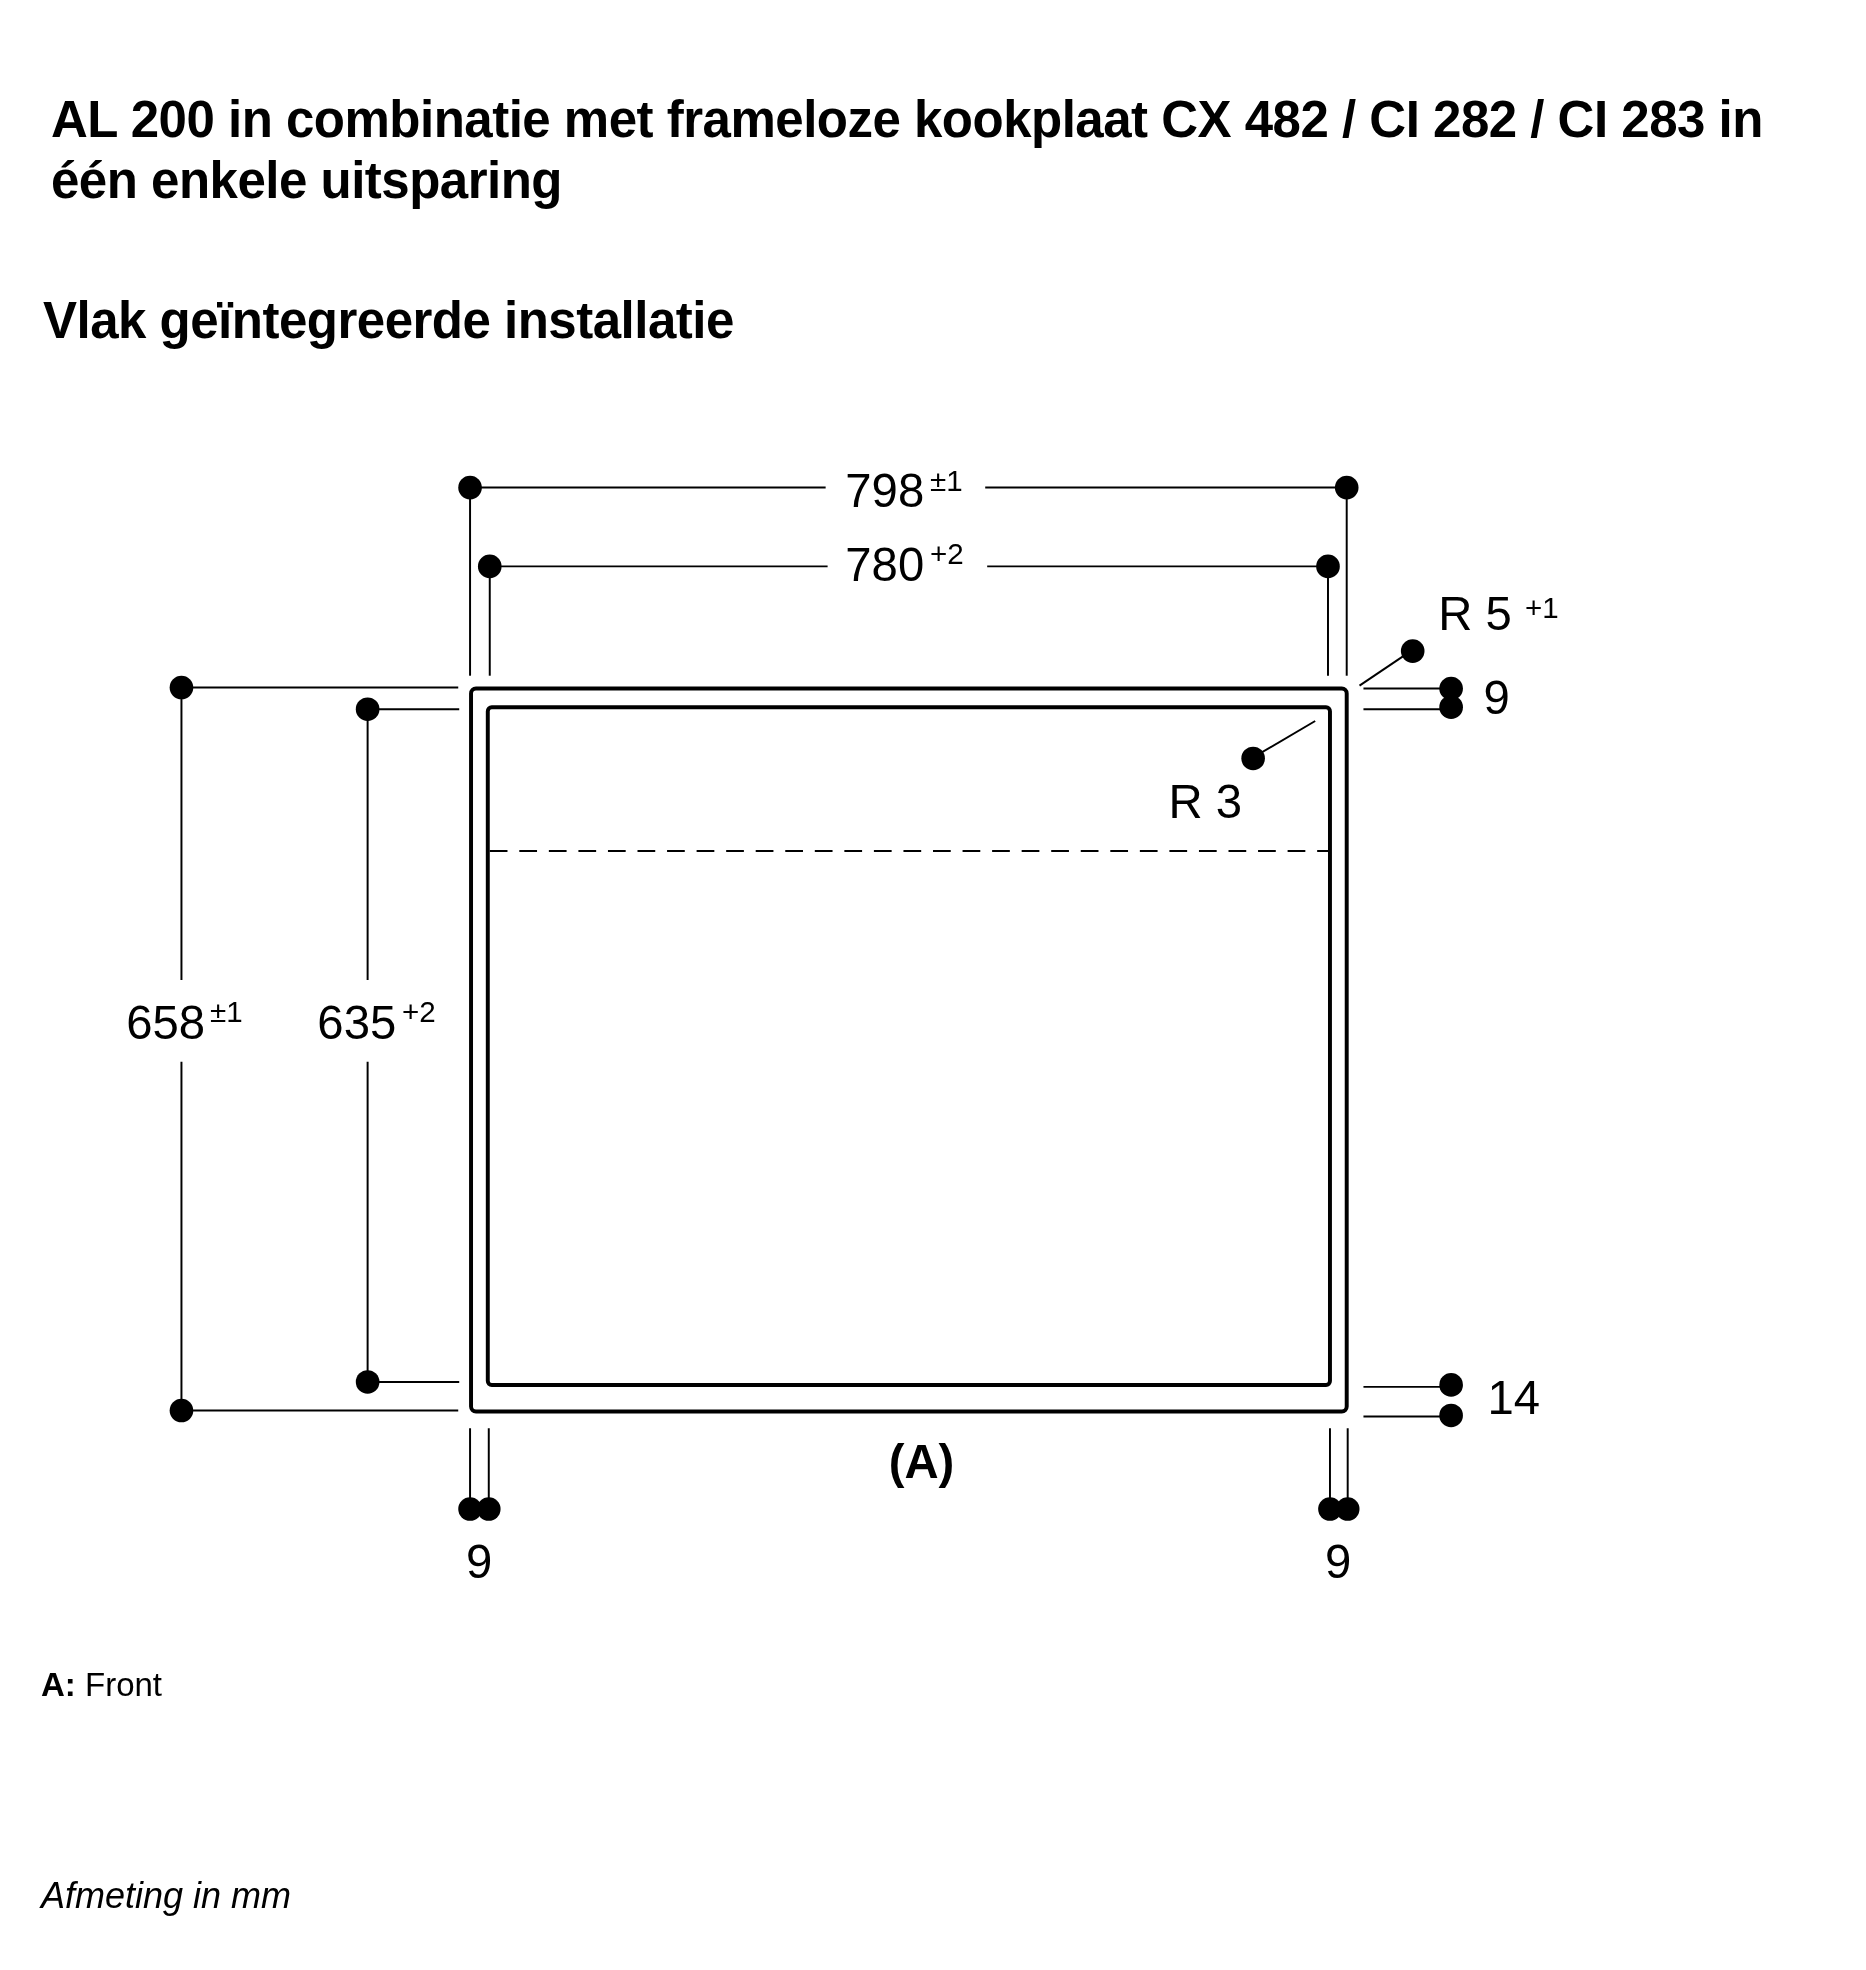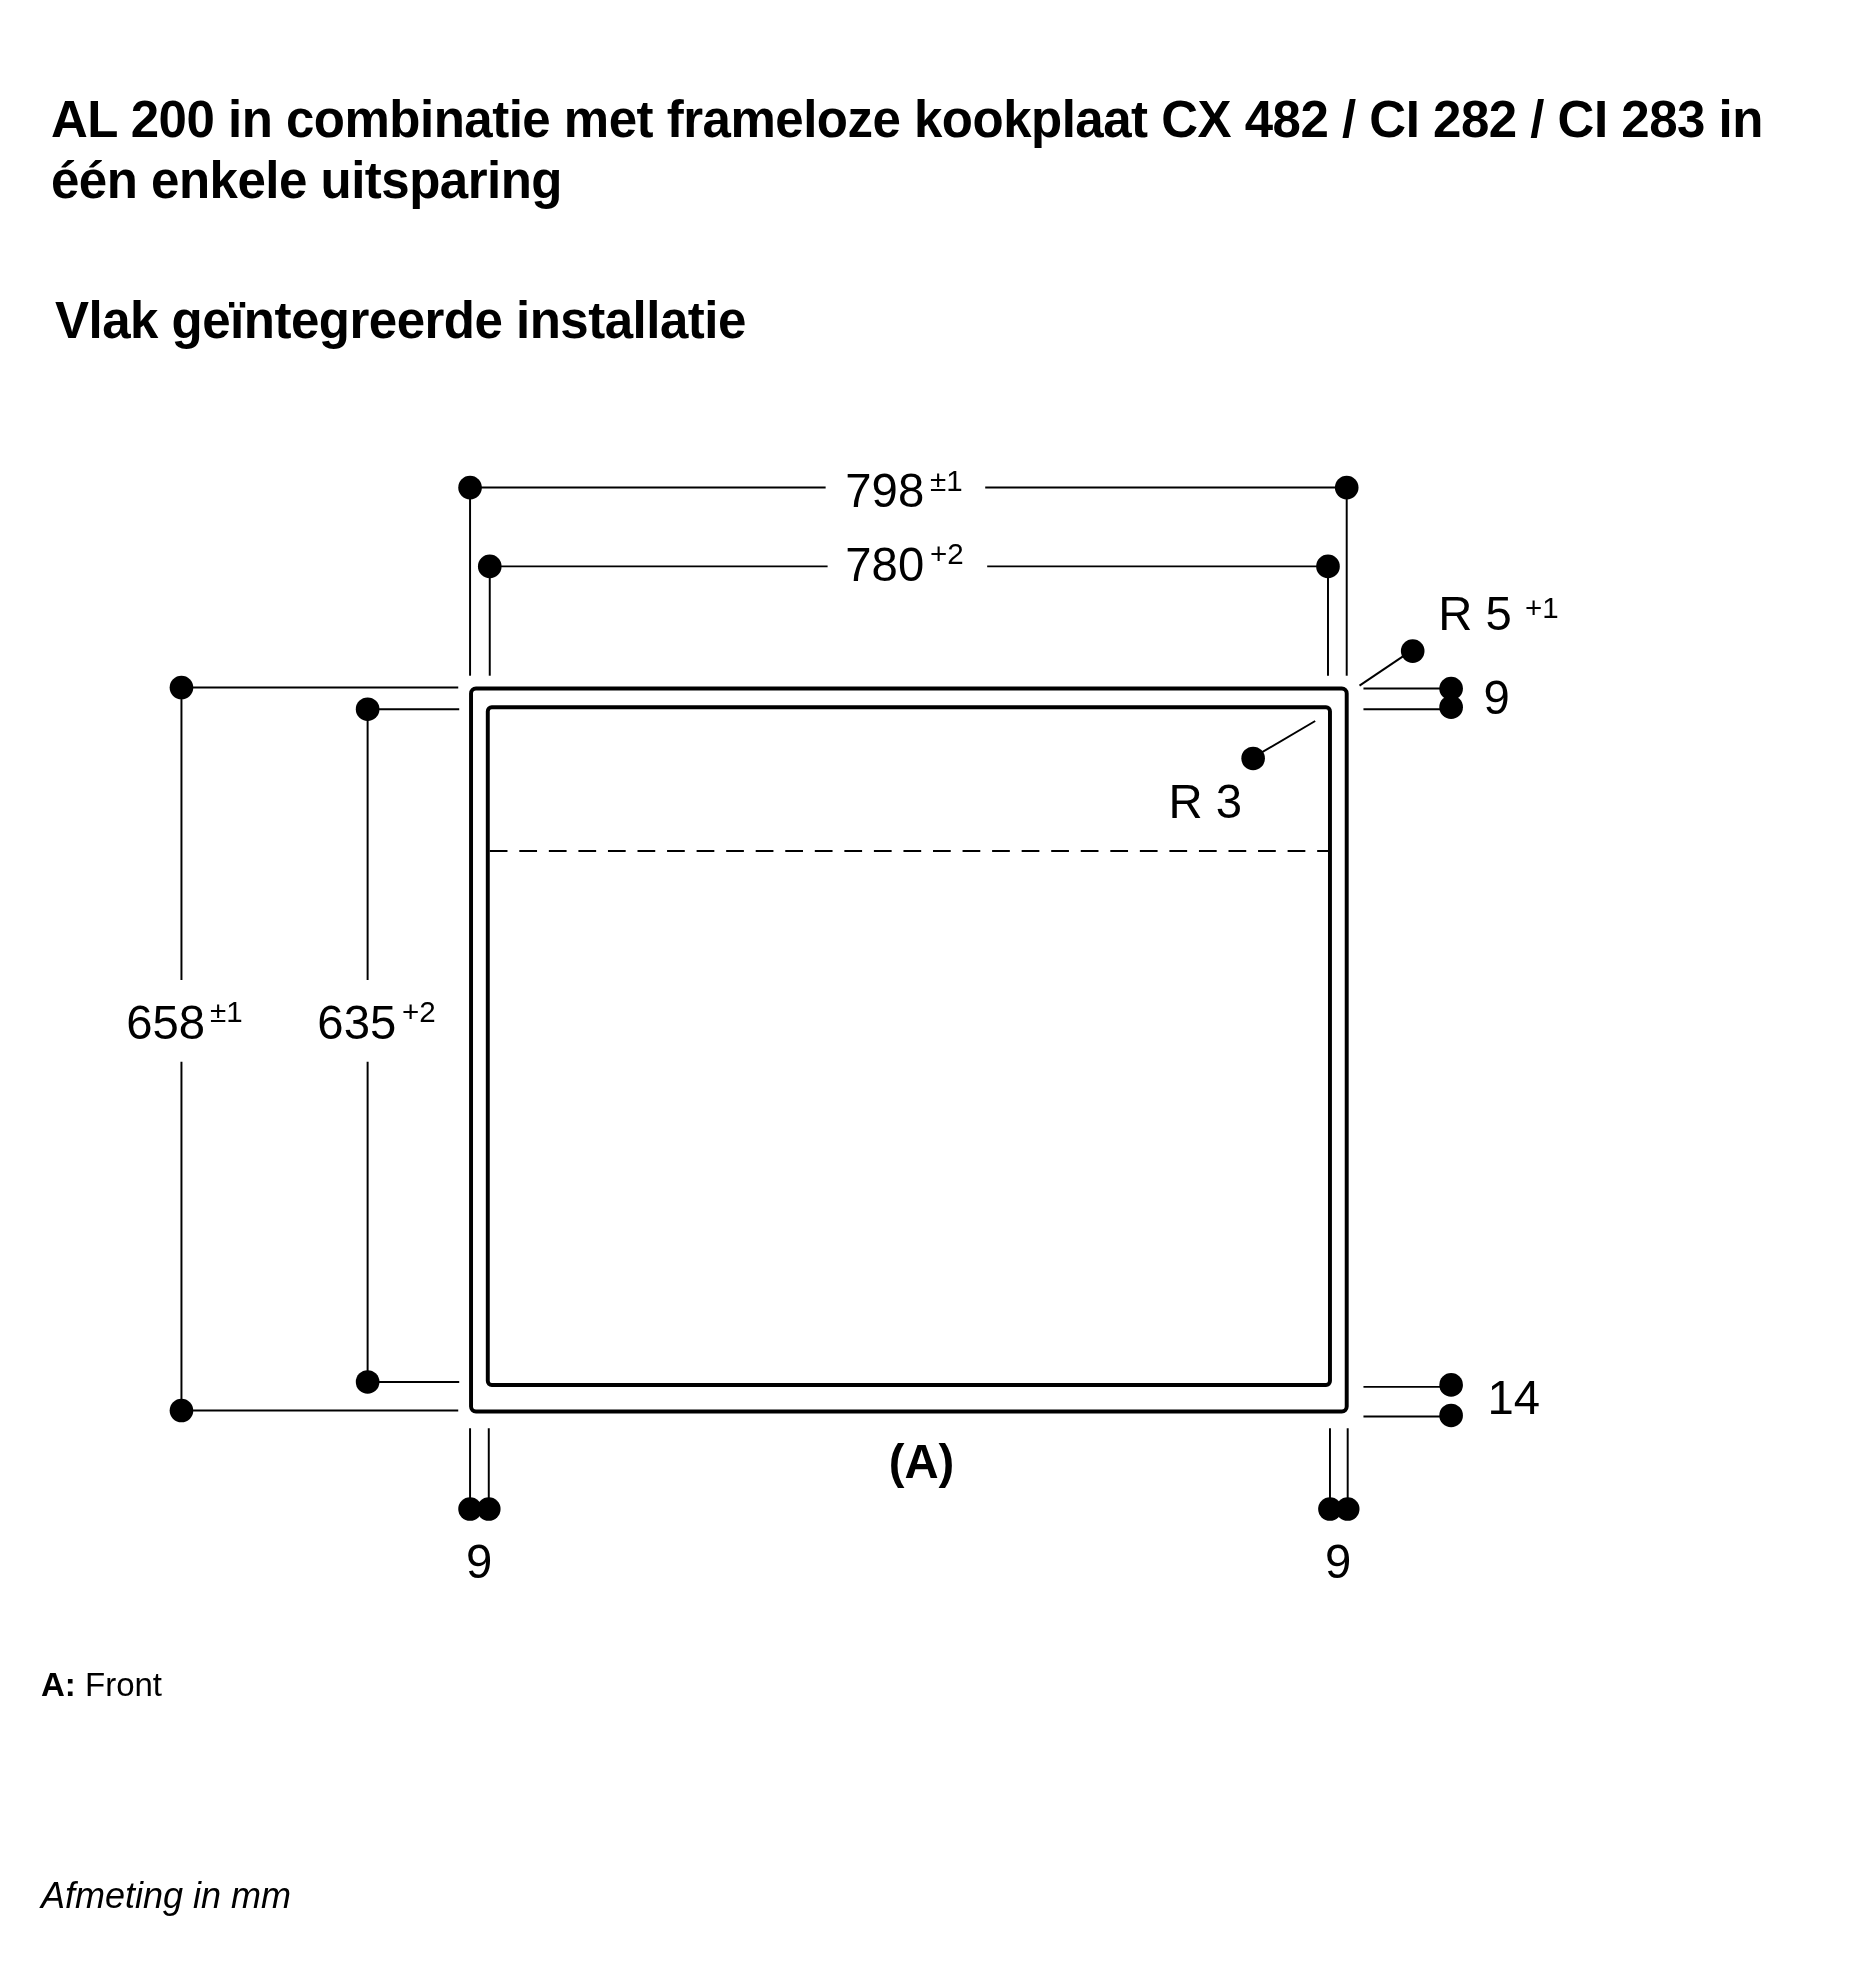--- a/index.html
+++ b/index.html
@@ -1,20 +1,20 @@
 <!DOCTYPE html>
 <html><head>
   <meta charset="utf-8">
   <style>
     html, body { margin: 0; padding: 0; background: #ffffff; }
     body { width: 1867px; height: 1970px; position: relative; overflow: hidden;
            font-family: "Liberation Sans", "DejaVu Sans", sans-serif; color: #000; }
     .title { position: absolute; left: 43px; top: 81px; width: 1773px; margin: 8px;
              font-size: 51px; font-weight: bold; line-height: 61px; letter-spacing: -0.5px; }
-    .subtitle { position: absolute; left: 55px; top: 286px; margin: 0;
+    .subtitle { position: absolute; left: 43px; top: 286px; margin: 0;
                 font-size: 51px; font-weight: bold; line-height: 69px; letter-spacing: -0.5px; }
     .subtitle div { display: block; }
     svg.drawing { position: absolute; left: 0; top: 0; }
     .dimtxt { font-family: "Liberation Sans", "DejaVu Sans", sans-serif; font-size: 48px; fill: #000; }
     .suptxt { font-family: "Liberation Sans", "DejaVu Sans", sans-serif; font-size: 30px; fill: #000; }
     .boldtxt { font-family: "Liberation Sans", "DejaVu Sans", sans-serif; font-size: 48px; font-weight: bold; fill: #000; }
     .legend { position: absolute; left: 41px; top: 1655px; font-size: 33px; line-height: 59px; }
     .legend .key { font-weight: bold; }
     .unit { position: absolute; left: 41px; top: 1866px; font-size: 36px; line-height: 59px; font-style: italic; }
   </style>

